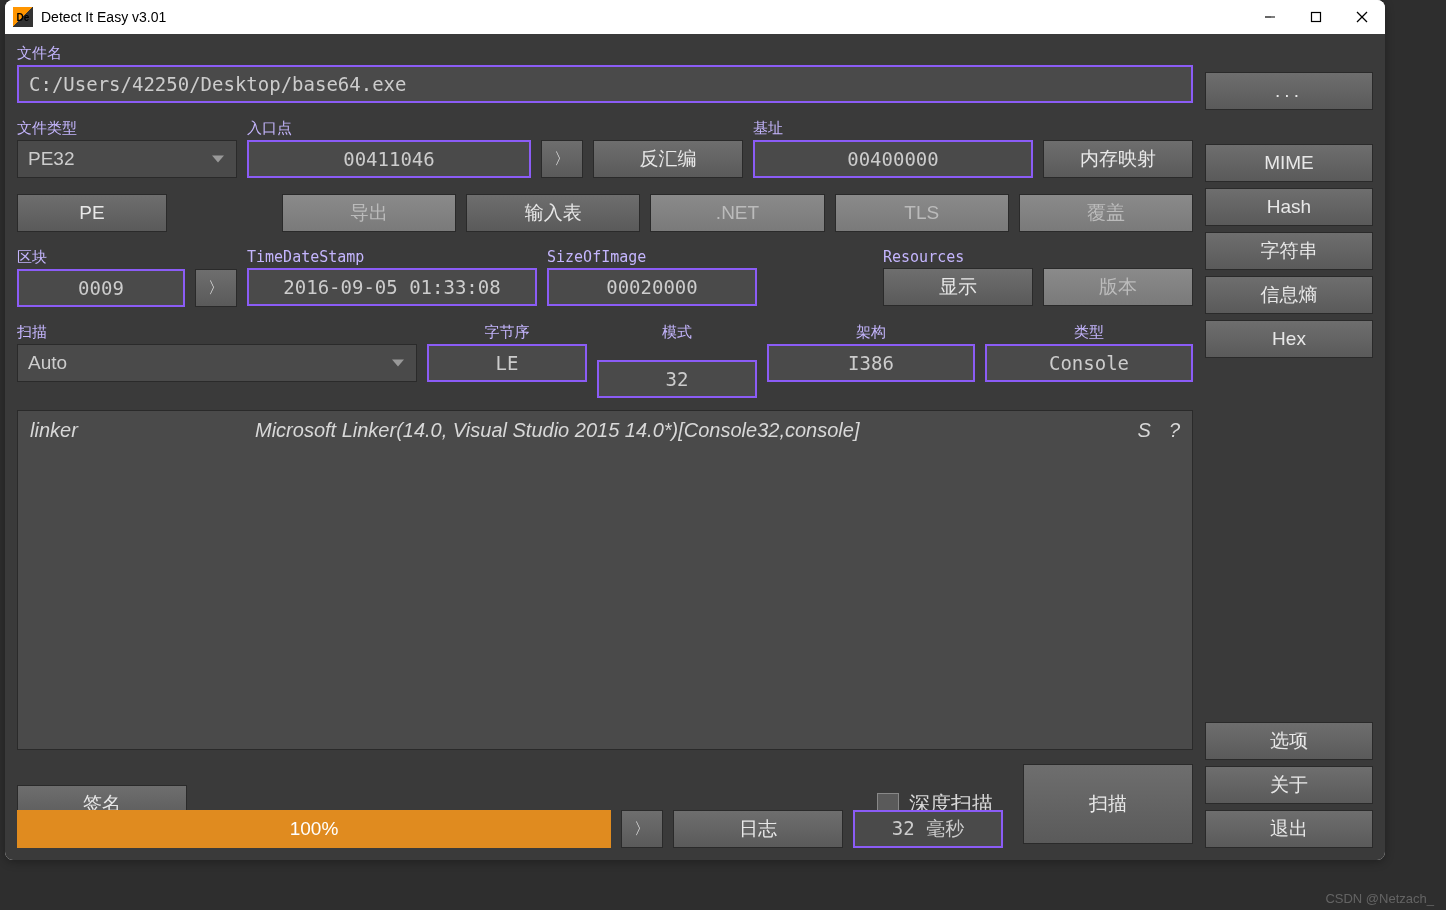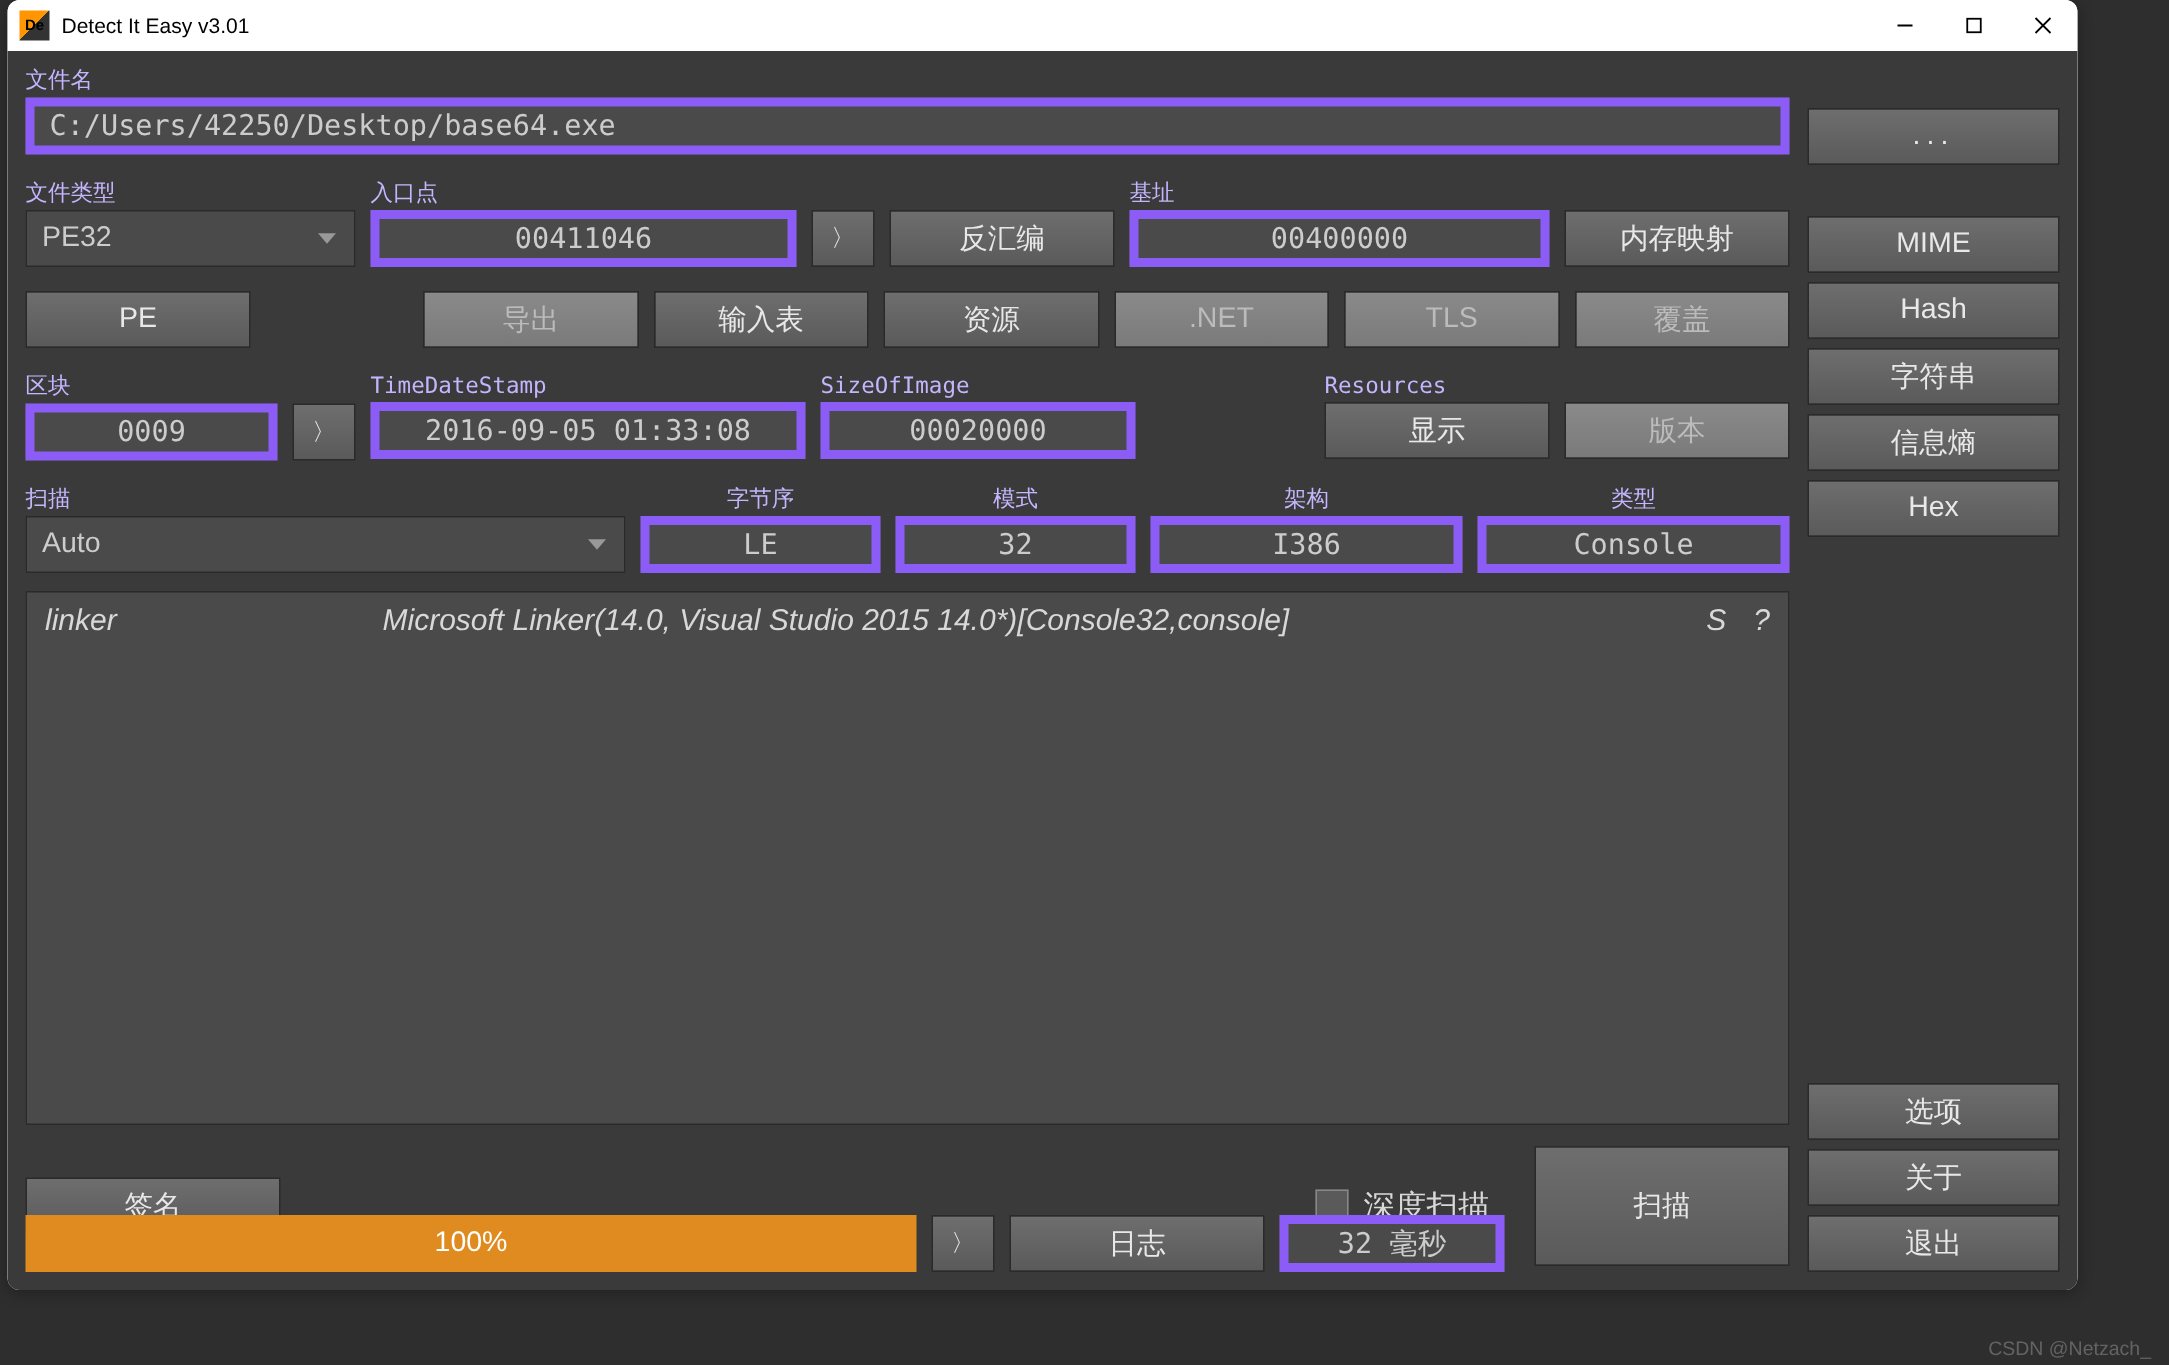--- a/index.html
+++ b/index.html
@@ -8,21 +8,21 @@
 .titlebar { height: 34px; background: #fff; display: flex; align-items: center; padding: 0 0 0 8px; }
 .app-icon { width: 20px; height: 20px; background: linear-gradient(135deg, #ff9500 50%, #333 50%); margin-right: 8px; display: flex; align-items: center; justify-content: center; font-size: 10px; font-weight: bold; color: #000; position: relative; }
 .app-icon::before { content: "De"; position: absolute; color: #000; font-size: 10px; font-weight: bold; }
 .title-text { font-size: 14px; color: #000; flex: 1; }
 .win-controls { display: flex; }
 .win-btn { width: 46px; height: 34px; display: flex; align-items: center; justify-content: center; cursor: pointer; }
 .content { flex: 1; background: #3a3a3a; display: flex; padding: 10px 12px 12px 12px; gap: 12px; }
 .main-area { flex: 1; display: flex; flex-direction: column; gap: 8px; }
 .side-area { width: 168px; display: flex; flex-direction: column; gap: 6px; }
 .lbl { color: #c4b5fd; font-size: 15px; margin-bottom: 2px; }
-.field { background: #4a4a4a; border: 6px solid #8b5cf6; color: #ccc; height: 38px; display: flex; align-items: center; padding: 0 10px; font-size: 19px; font-family: "Consolas", monospace; }
+.field { background: #4a4a4a; border: 2px solid #8b5cf6; color: #ccc; height: 38px; display: flex; align-items: center; padding: 0 10px; font-size: 19px; font-family: "Consolas", monospace; }
 .field.left { justify-content: flex-start; }
 .field.center { justify-content: center; }
 .btn { background: linear-gradient(180deg, #6e6e6e, #5a5a5a); border: 1px solid #2a2a2a; color: #e8e8e8; height: 38px; display: flex; align-items: center; justify-content: center; font-size: 19px; cursor: pointer; }
 .btn.disabled { background: linear-gradient(180deg, #8a8a8a, #7a7a7a); color: #bbb; cursor: default; }
 .btn.arrow { width: 42px; font-size: 16px; }
 .select { background: #4a4a4a; border: 1px solid #2a2a2a; color: #ccc; height: 38px; display: flex; align-items: center; padding: 0 10px; font-size: 19px; position: relative; cursor: pointer; }
 .select::after { content: ""; position: absolute; right: 12px; top: 50%; transform: translateY(-50%); border-left: 6px solid transparent; border-right: 6px solid transparent; border-top: 7px solid #999; }
 .row { display: flex; gap: 10px; }
 .col { display: flex; flex-direction: column; }
 .results { background: #4a4a4a; border: 1px solid #2a2a2a; flex: 1; min-height: 220px; padding: 8px 12px; color: #d8d8d8; font-size: 20px; }
@@ -94,21 +94,20 @@
             <div class="btn" style="width:150px;text-align:center;">内存映射</div>
           </div>
         </div>
       </div>
 
       <div class="row" style="margin-top:8px;">
         <div class="btn" style="width:150px;">PE</div>
         <div style="width:95px;"></div>
         <div class="btn disabled" style="flex:1;">导出</div>
         <div class="btn" style="flex:1;">输入表</div>
-        <div class="btn" style="flex:1;">资源</div>
         <div class="btn disabled" style="flex:1;">.NET</div>
         <div class="btn disabled" style="flex:1;">TLS</div>
         <div class="btn disabled" style="flex:1;">覆盖</div>
       </div>
 
       <div class="row" style="margin-top:8px;">
         <div class="col" style="width:220px;">
           <div class="lbl">区块</div>
           <div class="row">
             <div class="field center" style="flex:1;">0009</div>
@@ -137,21 +136,21 @@
         <div class="col" style="width:400px;">
           <div class="lbl">扫描</div>
           <div class="select">
               <span>Auto</span>
             </div>
         </div>
         <div class="col" style="flex:1;">
           <div class="lbl" style="text-align:center;">字节序</div>
           <div class="field center">LE</div>
         </div>
-        <div class="col" style="flex:1;">
+        <div class="col" style="flex:1;gap:16px;">
           <div class="lbl" style="text-align:center;">模式</div>
           <div class="field center">32</div>
         </div>
         <div class="col" style="flex:1.3;">
           <div class="lbl" style="text-align:center;">架构</div>
           <div class="field center">I386</div>
         </div>
         <div class="col" style="flex:1.3;">
           <div class="lbl" style="text-align:center;">类型</div>
           <div class="field center">Console</div>

